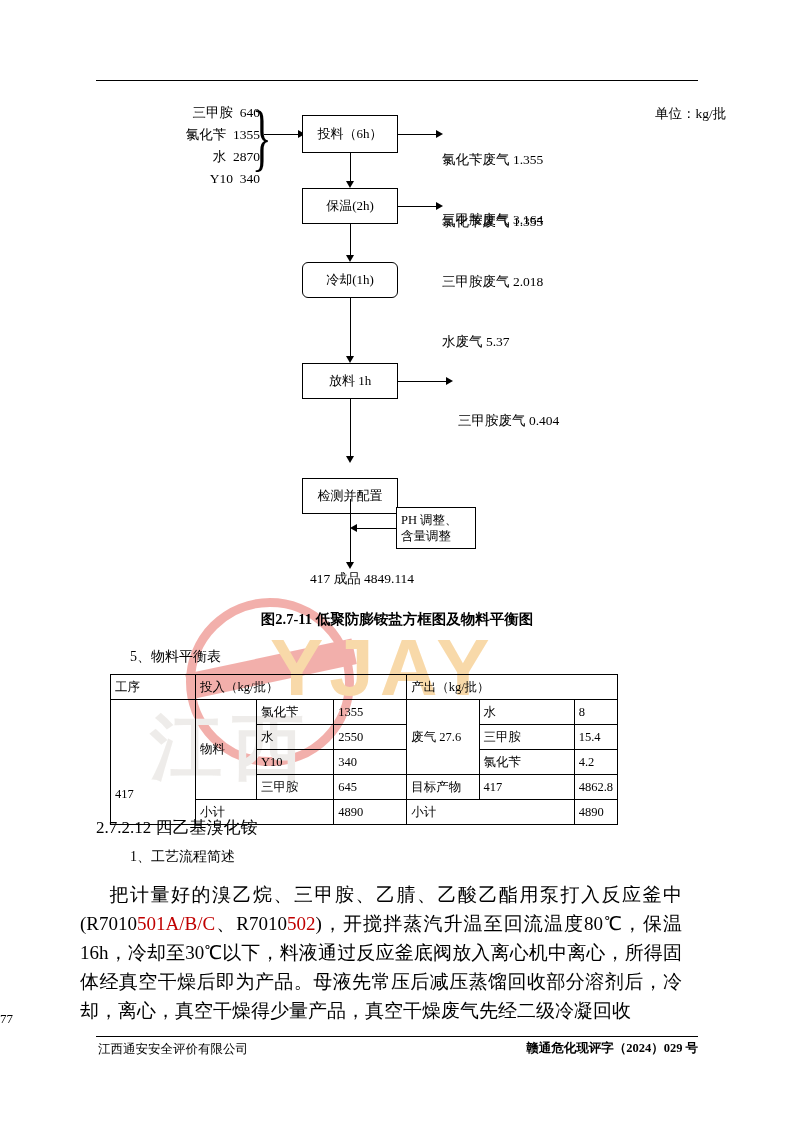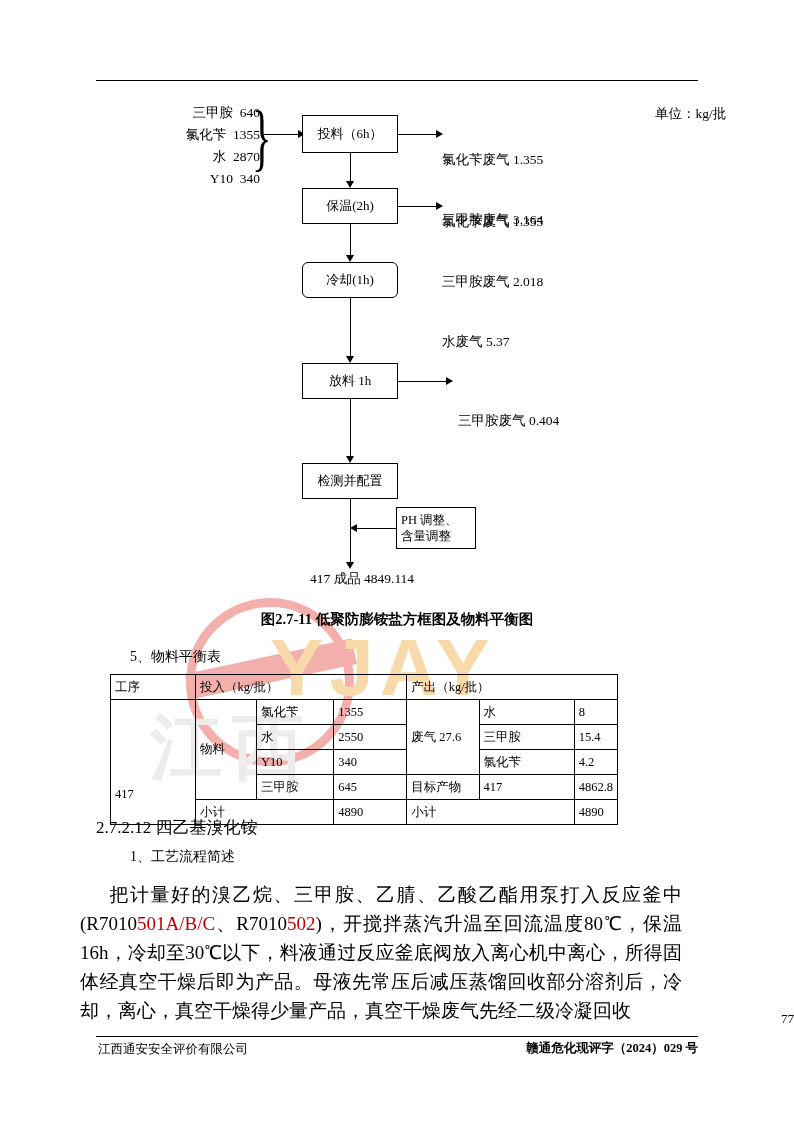--- a/index.html
+++ b/index.html
@@ -40,21 +40,21 @@
     left: 96px;
     width: 602px;
     border-top: 1px solid #000;
   }
   
   .page-number {
     position: absolute;
     top: 1011px;
     left: 0;
     width: 794px;
-    text-align: right;
+    text-align: left;
     font-size: 13px;
   }
   .footer-rule {
     position: absolute;
     top: 1036px;
     left: 96px;
     width: 602px;
     border-top: 1px solid #000;
   }
   .footer-left {
@@ -302,21 +302,21 @@
     </div>
     <div class="box" style="left:302px; top:96px; width:96px; height:36px;">
       <span>保温(2h)</span>
     </div>
     <div class="box" style="left:302px; top:170px; width:96px; height:36px;border-radius:6px;">
       <span>冷却(1h)</span>
     </div>
     <div class="box" style="left:302px; top:271px; width:96px; height:36px;">
       <span>放料 1h</span>
     </div>
-    <div class="box" style="left:302px; top:371px; width:96px; height:36px;">
+    <div class="box" style="left:302px; top:386px; width:96px; height:36px;">
       <span>检测并配置</span>
     </div>
 
     <div class="box" style="left:396px; top:415px; width:80px; height:42px; font-size:12.5px; line-height:16px; white-space:pre; display:flex; text-align:left; justify-content:flex-start; padding-left:4px;">PH 调整、
 含量调整</div>
     <div class="hline" style="left:352px; top:436px; width:44px;"></div>
     <div class="arrow-left" style="left:350px; top:432px;"></div>
 
     <div class="vline" style="left:350px; top:61px; height:28px;"></div>
     <div class="arrow-down" style="left:346px; top:89px;"></div>

